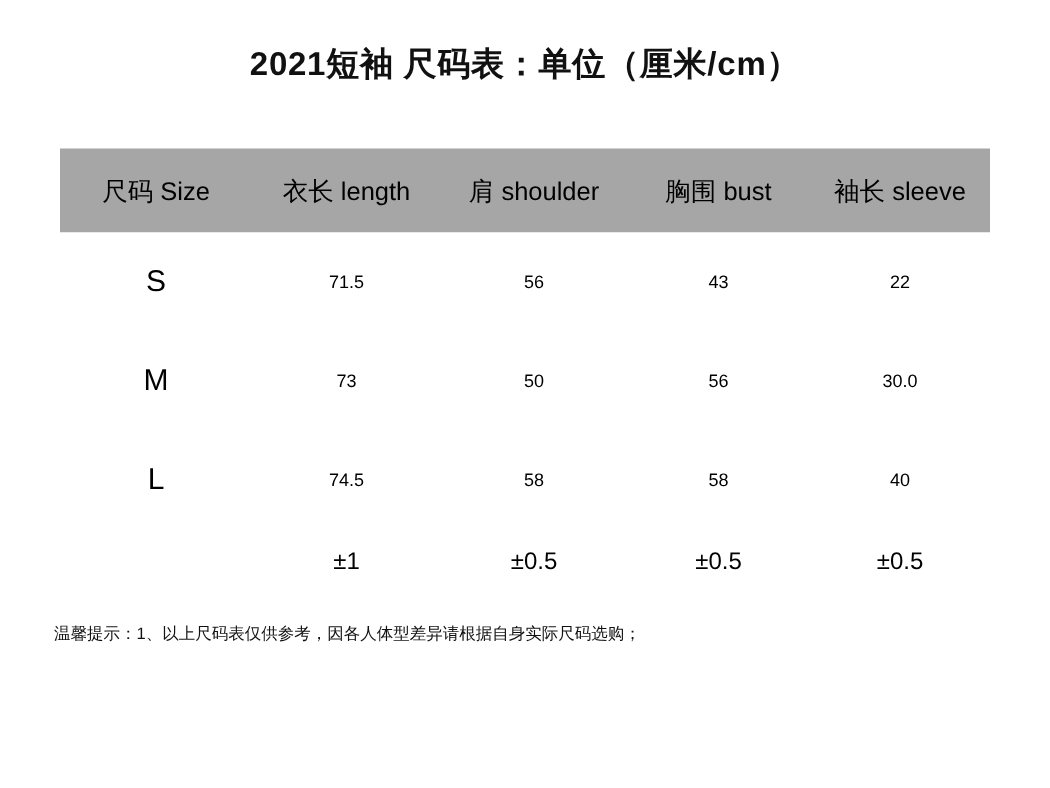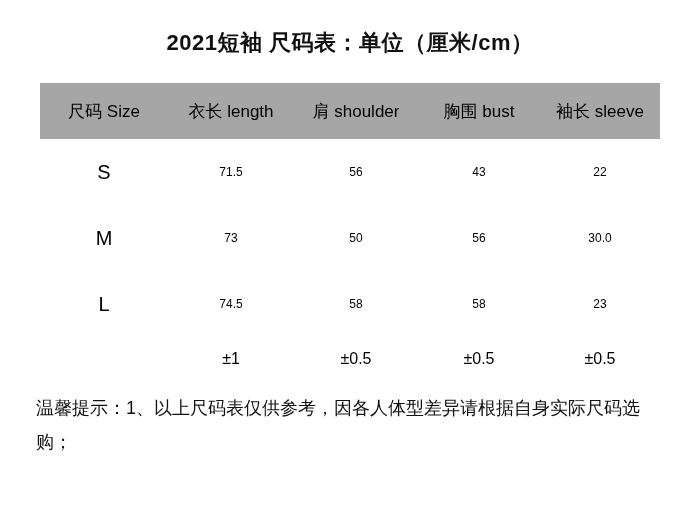--- a/index.html
+++ b/index.html
@@ -24,21 +24,21 @@
     text-align: center;
     font-size: 22px;
     font-weight: 700;
     letter-spacing: 0.5px;
     padding-top: 28px;
     padding-bottom: 25px;
     color: #111;
   }
   table.size-table {
     width: 620px;
-    margin: 0 auto;
+    margin: 16px auto;
     border-collapse: collapse;
     table-layout: fixed;
   }
   table.size-table thead th {
     background: #a6a6a6;
     font-size: 17px;
     font-weight: 400;
     color: #000;
     height: 56px;
     text-align: center;
@@ -68,21 +68,21 @@
   col.c2 { width: 126px; }
   col.c3 { width: 124px; }
   col.c4 { width: 122px; }
   col.c5 { width: 120px; }
   .notes {
     margin-top: 10px;
     padding-left: 36px;
     padding-right: 30px;
   }
   .note-line {
-    font-size: 18px;
+    font-size: 11px;
     color: #111;
     line-height: 1.9;
   }
   .note-line.indent {
     padding-left: 78px;
   }
 </style>
 </head>
 <body>
 
@@ -120,21 +120,21 @@
         <td>73</td>
         <td>50</td>
         <td>56</td>
         <td>30.0</td>
       </tr>
       <tr>
         <td class="size-cell">L</td>
         <td>74.5</td>
         <td>58</td>
         <td>58</td>
-        <td>23</td>
+        <td>40</td>
       </tr>
       <tr class="tolerance-row">
         <td class="size-cell"></td>
         <td>±1</td>
         <td>±0.5</td>
         <td>±0.5</td>
         <td>±0.5</td>
       </tr>
     </tbody>
   </table>

